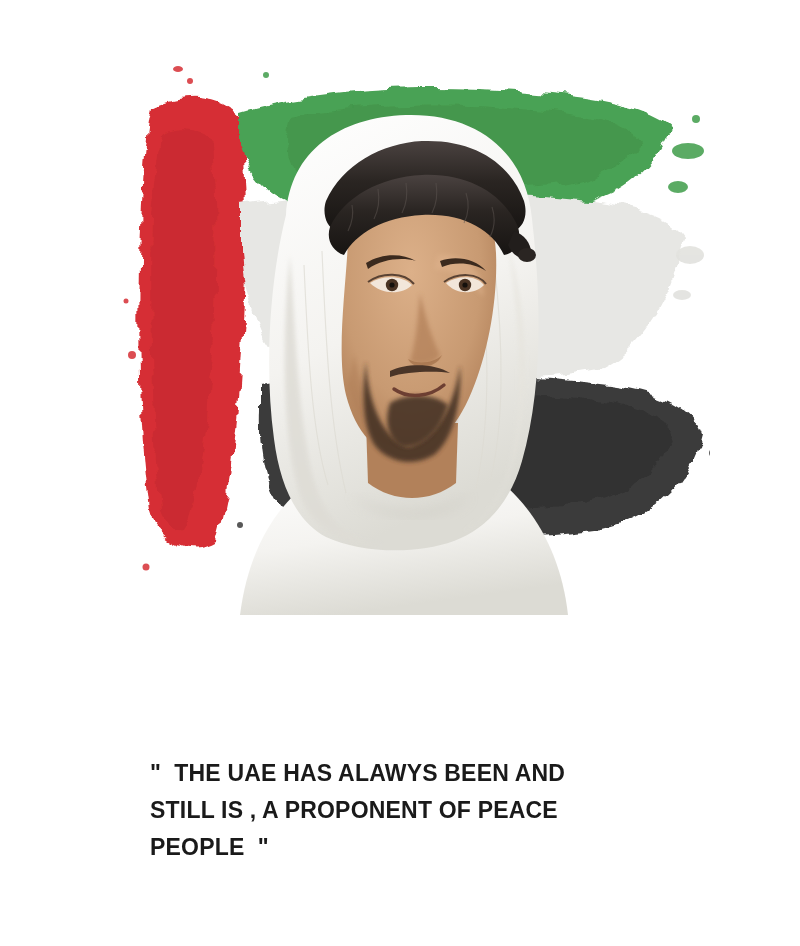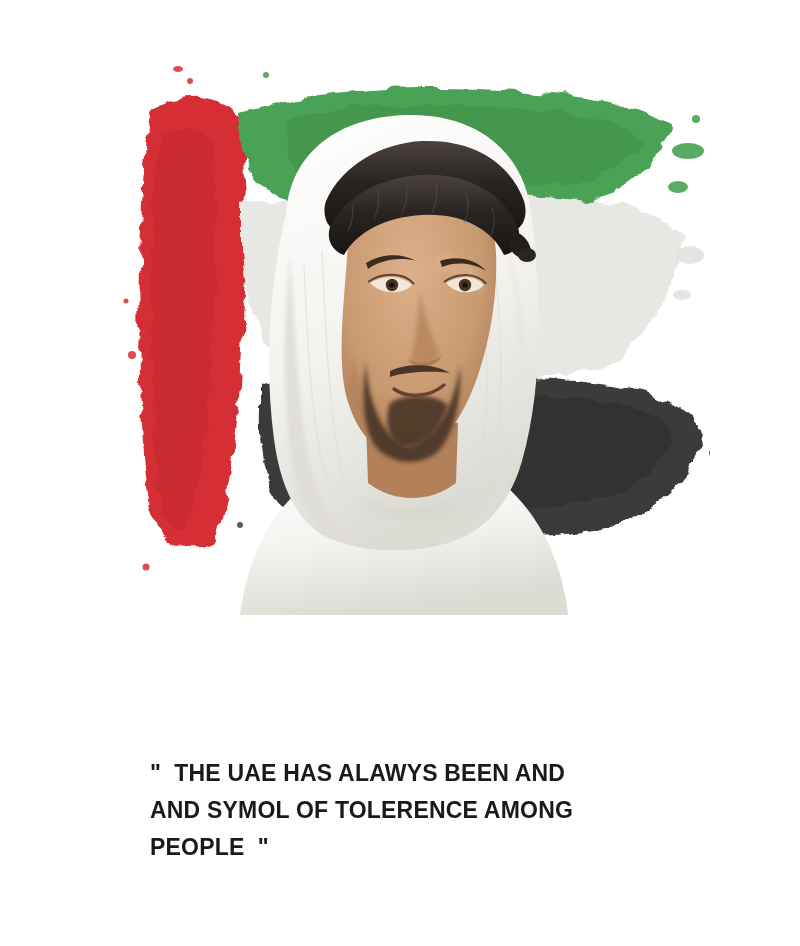--- a/index.html
+++ b/index.html
@@ -222,17 +222,17 @@
           <ellipse cx="437" cy="200" rx="9" ry="7" fill="#2a2522"></ellipse>
         </g>
 
         <path fill="#cfcdc5" opacity="0.6" d="M262,440 C292,460 348,460 380,440 C360,470 286,470 262,440 Z" filter="url(#soft2)"></path>
       </g>
     </svg>
   </div>
 
   <div class="quote-block">
     <div class="quote-line">"  THE UAE HAS ALAWYS BEEN AND</div>
-    <div class="quote-line">AND SYMOL OF TOLERENCE AMONG</div>
+    <div class="quote-line">STILL IS , A PROPONENT OF PEACE</div>
     <div class="quote-line">PEOPLE  "</div>
   </div>
 
 </div>
 
 </body></html>

